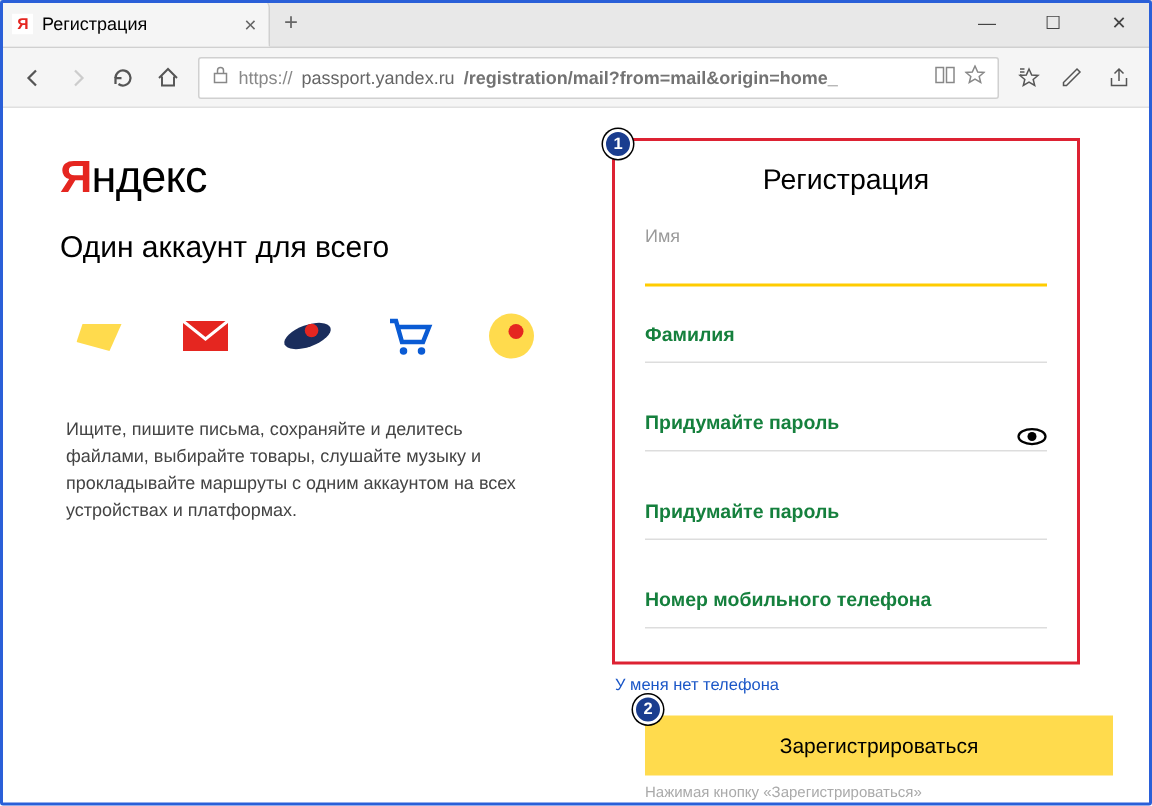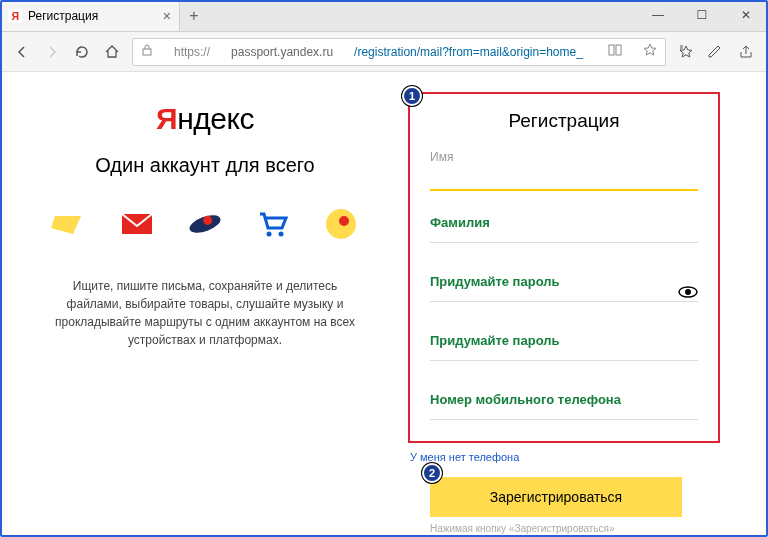--- a/index.html
+++ b/index.html
@@ -10,50 +10,50 @@
 .tab { background: #f5f5f5; height: 30px; min-width: 180px; display: flex; align-items: center; padding: 0 8px; gap: 6px; font-size: 12px; border-top-right-radius: 4px; border-right: 1px solid #d0d0d0; }
 .favicon { width: 14px; height: 14px; display: flex; align-items: center; justify-content: center; }
 .favicon svg { width: 14px; height: 14px; }
 .tab-close { margin-left: auto; color: #666; font-size: 14px; cursor: pointer; }
 .new-tab { width: 28px; height: 30px; display:flex; align-items:center; justify-content:center; color:#666; font-size:16px; cursor:pointer; }
 .win-controls { margin-left: auto; display: flex; }
 .win-btn { width: 44px; height: 32px; display:flex; align-items:center; justify-content:center; color:#444; cursor:pointer; font-size: 12px; }
 
 .addrbar { height: 40px; background: #f5f5f5; display: flex; align-items: center; padding: 0 12px; gap: 10px; border-bottom: 1px solid #e0e0e0; }
 .nav-icon { width: 20px; height: 20px; display:flex; align-items:center; justify-content:center; color:#555; cursor:pointer; }
-.urlbox { flex: 1; height: 28px; border: 1px solid #d0d0d0; background: #fff; border-radius: 2px; display: flex; align-items: center; padding: 0 8px; gap: 21px; font-size: 12px; color: #666; overflow: hidden; }
+.urlbox { flex: 1; height: 28px; border: 1px solid #d0d0d0; background: #fff; border-radius: 2px; display: flex; align-items: center; padding: 0 8px; gap: 6px; font-size: 12px; color: #666; overflow: hidden; }
 .lock { color: #888; }
 .url-proto { color: #888; }
 .url-host {}
-.url-path { color: #0369a1; }
+.url-path { color: #737373; font-weight: bold; }
 .addr-right { display: flex; gap: 10px; }
 
 .page { display: flex; height: calc(537px - 72px); padding: 20px 20px 0 20px; }
 
 
-.left { width: 370px; padding: 0 20px; text-align: center; }
+.left { width: 370px; padding: 0 20px; }
 .logo { font-size: 30px; font-weight: 400; margin: 10px 0 18px; letter-spacing: -0.5px; }
 .logo .y { color: #e52620; font-weight: 700; }
 .tagline { font-size: 20px; font-weight: 400; margin-bottom: 28px; }
 .icons-row { display: flex; justify-content: space-between; align-items: center; padding: 0 10px; margin-bottom: 34px; }
 .service-icon { width: 38px; height: 38px; display:flex; align-items:center; justify-content:center; }
 .desc { font-size: 12px; color: #444; line-height: 1.5; padding: 0 4px; }
 
 
 .right { flex: 1; position: relative; padding-left: 18px; }
 .form-box { border: 2px solid #d23; width: 312px; padding: 16px 20px 10px 20px; position: relative; }
 .form-title { text-align: center; font-size: 19px; margin-bottom: 18px; }
 .field { margin-bottom: 24px; position: relative; }
 .field label { font-size: 12px; color: #9a9a9a; display: block; margin-bottom: 2px; }
 .field input { width: 100%; border: none; border-bottom: 1px solid #ddd; font-size: 13px; padding: 4px 0; outline: none; background: transparent; }
 .field.active input { border-bottom: 2px solid #fc0; }
 .field label.placeholder-style { color: #15803d; font-size: 13px; font-weight: bold; }
 .eye { position: absolute; right: 0; bottom: 6px; cursor:pointer; }
 .no-phone { font-size: 11px; color: #1a56c7; margin: 8px 0 0 2px; cursor:pointer; }
-.submit-btn { background: #ffdb4d; border: none; width: 252px; height: 40px; font-size: 14px; cursor: pointer; margin: 14px 0 6px 22px; }
+.submit-btn { background: #ffdb4d; border: none; width: 312px; height: 40px; font-size: 14px; cursor: pointer; margin: 14px 0 6px 22px; }
 .small-note { font-size: 10px; color: #aaa; margin-left: 22px; }
 
 
 .badge { position: absolute; width: 20px; height: 20px; border-radius: 50%; background: #1a3d8f; border: 2px solid #fff; color: #fff; font-size: 11px; font-weight: bold; display:flex; align-items:center; justify-content:center; z-index: 5; box-shadow: 0 0 0 1px #000; }
 .badge1 { top: -8px; left: -8px; }
 .badge2 { left: 14px; top: 0px; position:absolute; }
 .submit-wrap { position: relative; }
 
 
 .outer-frame { position: absolute; inset: 0; pointer-events: none; border: 2px solid #2a5fd8; border-radius: 2px; }

